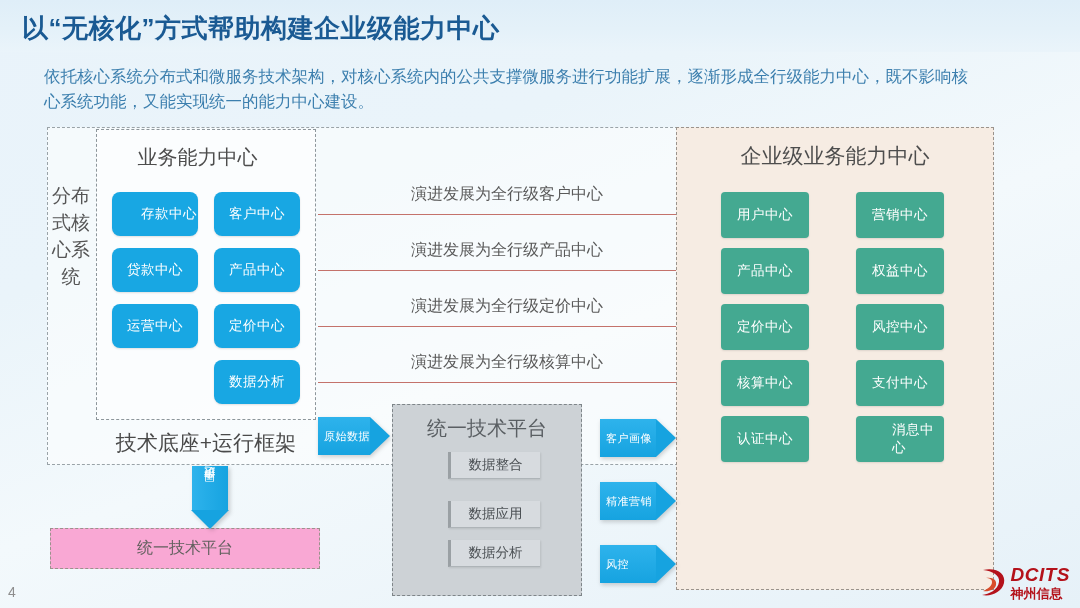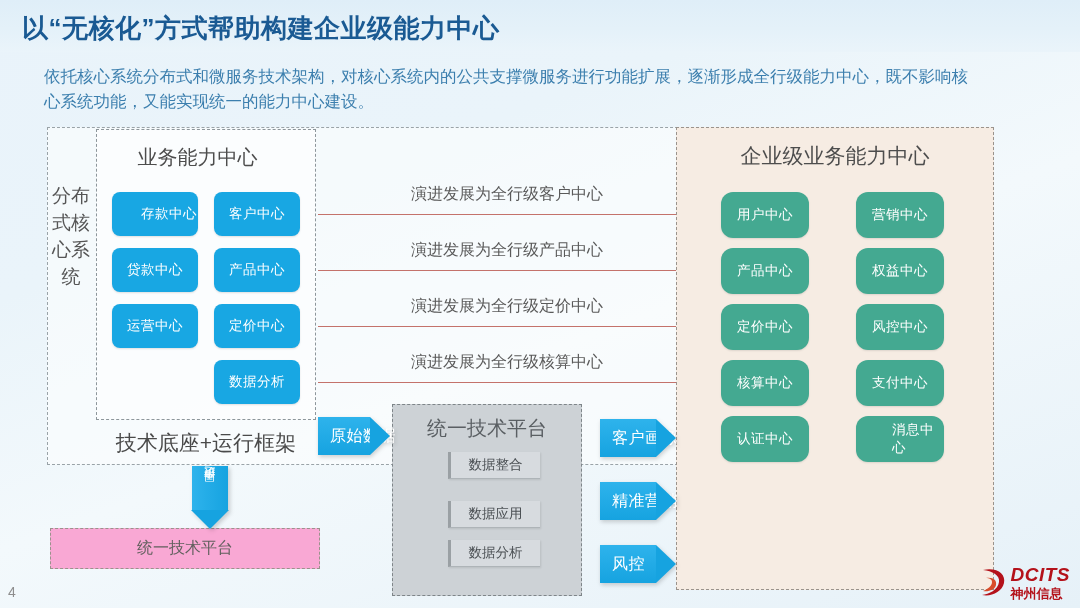--- a/index.html
+++ b/index.html
@@ -86,21 +86,21 @@
   #enterprise-panel {
     position: absolute; left: 676px; top: 127px; width: 318px; height: 463px;
     border: 1.5px dashed #9a938c;
     background: #f6ece3;
   }
   #enterprise-title {
     position: absolute; left: 676px; top: 142px; width: 318px;
     text-align: center; font-size: 21px; color: #4d4d4d; font-weight: 500;
   }
   .green-card {
-    position: absolute; width: 88px; height: 46px; border-radius: 12px;
+    position: absolute; width: 88px; height: 46px; border-radius: 4px;
     background: #44a991; color: #fff; font-size: 13.5px;
     display: flex; align-items: center; justify-content: center;
     box-shadow: 0 1px 2px rgba(0,0,0,0.10);
     letter-spacing: 0.5px;
   }
 
   
   #data-platform-panel {
     position: absolute; left: 392px; top: 404px; width: 190px; height: 192px;
     border: 1.5px dashed #7e8589; background: #cdd2d6;
@@ -134,21 +134,21 @@
     filter: drop-shadow(1px 2px 2px rgba(0,0,0,0.18));
   }
   .chev-right::after {
     content: ""; position: absolute; left: 100%; top: 50%;
     transform: translateY(-50%);
     border-left: 20px solid #16a3e0;
     border-top: 19px solid transparent;
     border-bottom: 19px solid transparent;
   }
   .chev-right span {
-    font-size: 16px; color: #fff; padding-left: 12px; white-space: nowrap;
+    font-size: 11px; color: #fff; padding-left: 6px; white-space: nowrap;
     letter-spacing: 0.5px;
   }
 
   #raw-data-arrow { left: 318px; top: 417px; width: 52px; }
   #portrait-arrow { left: 600px; top: 419px; width: 56px; }
   #marketing-arrow { left: 600px; top: 482px; width: 56px; }
   #riskctl-arrow { left: 600px; top: 545px; width: 56px; }
 
   
   #sync-arrow {

